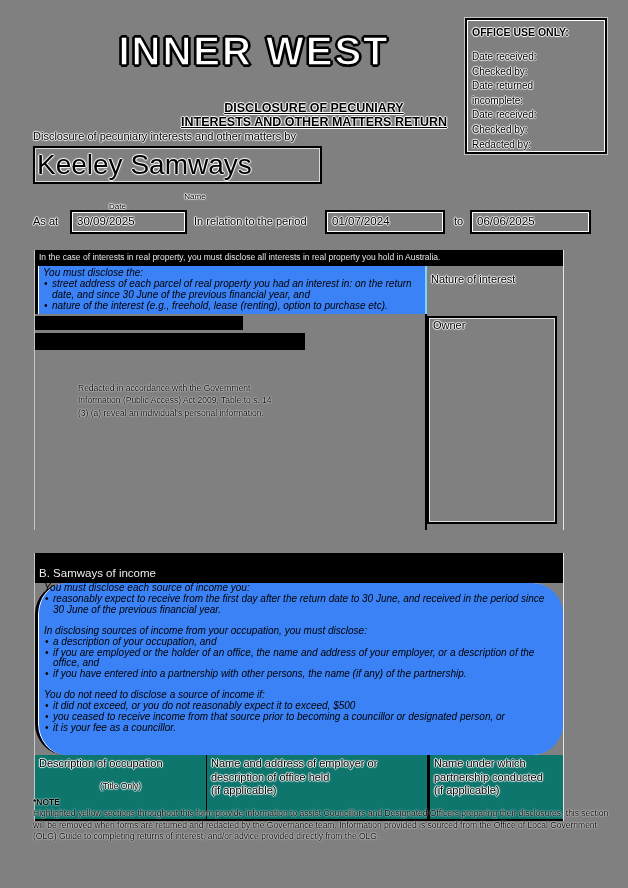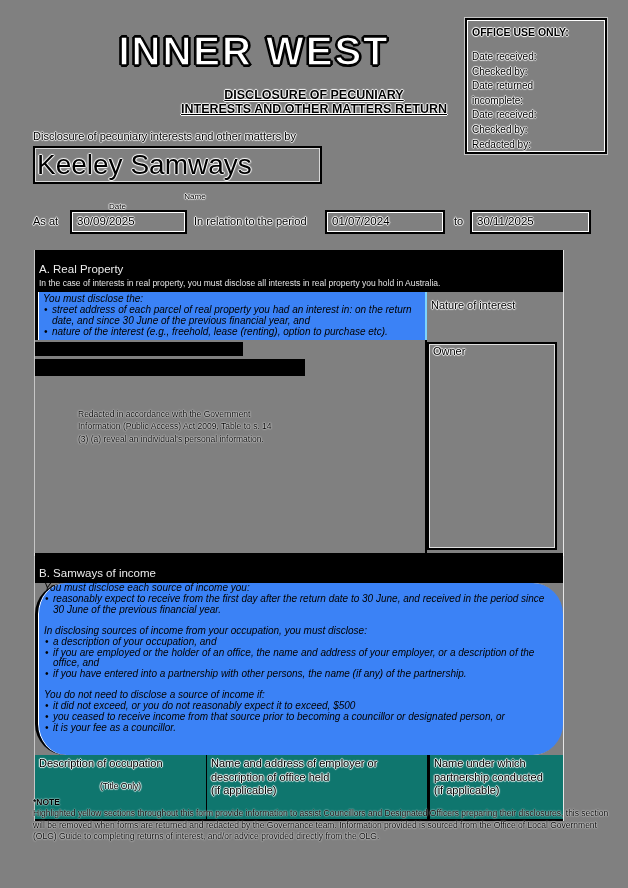--- a/index.html
+++ b/index.html
@@ -17,21 +17,21 @@
   
   #logo{
     position:absolute;top:30px;left:0;width:508px;
     text-align:center;
     font-size:40px;font-weight:bold;letter-spacing:2px;line-height:42px;
     color:#fff;
     -webkit-text-stroke:1.3px #000;
     text-shadow:2px 0 0 #000,-2px 0 0 #000,0 2px 0 #000,0 -2px 0 #000,1px 1px 0 #000,-1px -1px 0 #000;
   }
   #doc-title{
-    position:absolute;top:89px;left:0;width:628px;text-align:center;
+    position:absolute;top:102px;left:0;width:628px;text-align:center;
     font-size:12.5px;font-weight:bold;line-height:13.5px;
   }
   #doc-title .t-line{text-decoration:underline;}
 
   #office{
     position:absolute;left:465px;top:18px;width:142px;height:136px;
     border:2px solid #000;box-sizing:border-box;
     box-shadow:inset 0 0 0 1px #fff,0 0 0 1px rgba(255,255,255,.55);
     padding:6px 4px 0 5px;
     font-size:10px;
@@ -139,25 +139,24 @@
 
 <div id="name-box" class="halo">Keeley Samways</div>
 <div id="name-caption" class="halo">Name</div>
 <div id="date-caption" class="halo">Date</div>
 
 <div class="row-label halo" style="left:33px;">As at</div>
 <div id="asat-box" class="date-box halo">30/09/2025</div>
 <div class="row-label halo" style="left:194px;">In relation to the period</div>
 <div id="from-box" class="date-box halo">01/07/2024</div>
 <div class="row-label halo" style="left:454px;">to</div>
-<div id="to-box" class="date-box halo">30/11/2025</div>
+<div id="to-box" class="date-box halo">06/06/2025</div>
 
 <div id="section-a" class="section">
   <div class="sec-head">
-    <div class="sec-title">A. Real Property</div>
     <div class="sec-sub">In the case of interests in real property, you must disclose all interests in real property you hold in Australia.</div>
   </div>
   <div class="a-row1">
     <div class="a-guide yellow">
       <div>You must disclose the:</div>
       <ul>
         <li>street address of each parcel of real property you had an interest in: on the return date, and since 30 June of the previous financial year, and</li>
         <li>nature of the interest (e.g., freehold, lease (renting), option to purchase etc).</li>
       </ul>
     </div>

